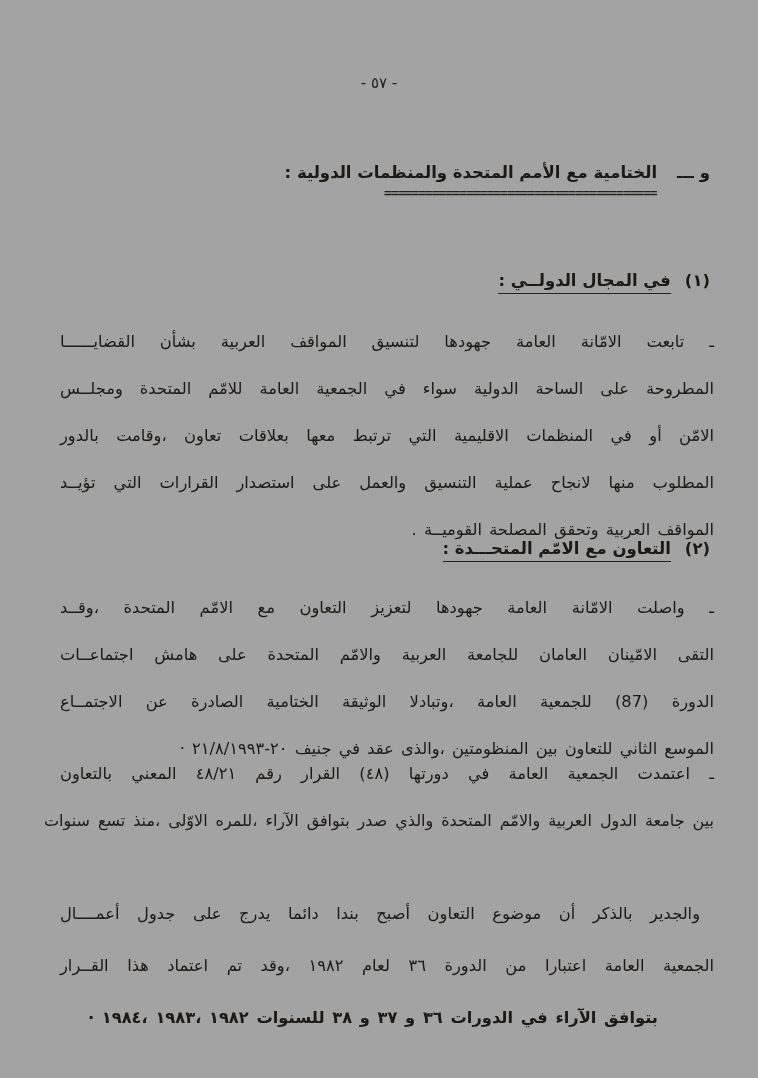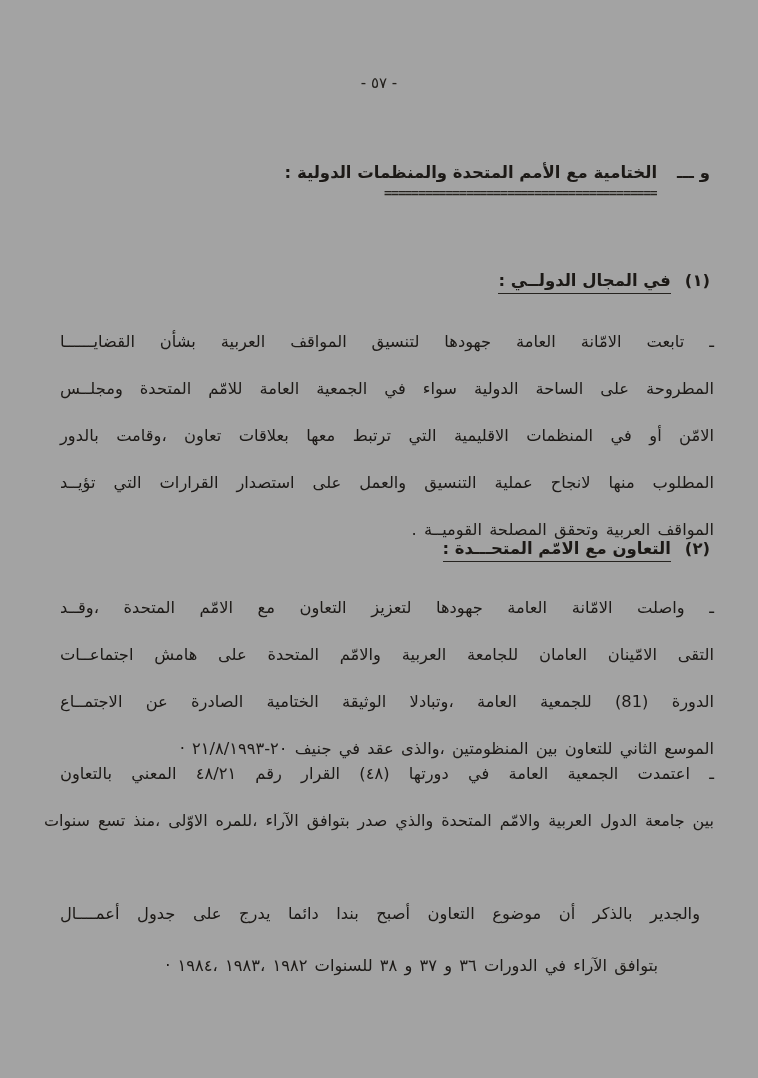--- a/index.html
+++ b/index.html
@@ -55,21 +55,21 @@
     text-align-last:justify;
     word-spacing:2px;
   }
   .line.end{text-align:right;text-align-last:right;}
   #p1{top:318px;} #p1 .line{line-height:47px;}
   #p2{top:584px;} #p2 .line{line-height:47px;}
   #p3{top:750px;} #p3 .line{line-height:47px;}
   #p4{top:888px;} #p4 .line{line-height:52px;}
   .small-line{font-size:16px;margin-left:-16px;word-spacing:1px;}
   .indent-first{padding-right:14px;}
-  .indent-last{padding-right:56px;}
+  .indent-last{padding-right:56px;font-weight:bold;}
 </style>
 </head>
 <body>
 
 <div class="page">
 
   <div class="page-number">- ٥٧ -</div>
 
   <div class="main-heading">
     <span class="heading-marker">و ـــ</span>
@@ -93,27 +93,28 @@
   </div>
 
   <div class="section-heading" id="section2">
     <span class="section-number">(٢)</span>
     <span class="section-title">التعاون مع الامّم المتحـــدة :</span>
   </div>
 
   <div class="para" id="p2">
     <div class="line">ـ واصلت الامّانة العامة جهودها لتعزيز التعاون مع الامّم المتحدة ،وقــد</div>
     <div class="line">التقى الامّينان العامان للجامعة العربية والامّم المتحدة على هامش اجتماعــات</div>
-    <div class="line">الدورة (81) للجمعية العامة ،وتبادلا الوثيقة الختامية الصادرة عن الاجتمــاع</div>
+    <div class="line">الدورة (87) للجمعية العامة ،وتبادلا الوثيقة الختامية الصادرة عن الاجتمــاع</div>
     <div class="line end">الموسع الثاني للتعاون بين المنظومتين ،والذى عقد في جنيف ‪٢٠-٢١/٨/١٩٩٣‬ ·</div>
   </div>
 
   <div class="para" id="p3">
     <div class="line">ـ اعتمدت الجمعية العامة في دورتها (٤٨) القرار رقم ٤٨/٢١ المعني بالتعاون</div>
     <div class="line small-line">بين جامعة الدول العربية والامّم المتحدة والذي صدر بتوافق الآراء ،للمره الاوّلى ،منذ تسع سنوات</div>
   </div>
 
   <div class="para" id="p4">
     <div class="line indent-first">والجدير بالذكر أن موضوع التعاون أصبح بندا دائما يدرج على جدول أعمــــال</div>
+    <div class="line">الجمعية العامة اعتبارا من الدورة ٣٦ لعام ١٩٨٢ ،وقد تم اعتماد هذا القــرار</div>
     <div class="line end indent-last">بتوافق الآراء في الدورات ٣٦ و ٣٧ و ٣٨ للسنوات ١٩٨٢ ،١٩٨٣ ،١٩٨٤ ·</div>
   </div>
 
 </div>
 
 </body></html>

